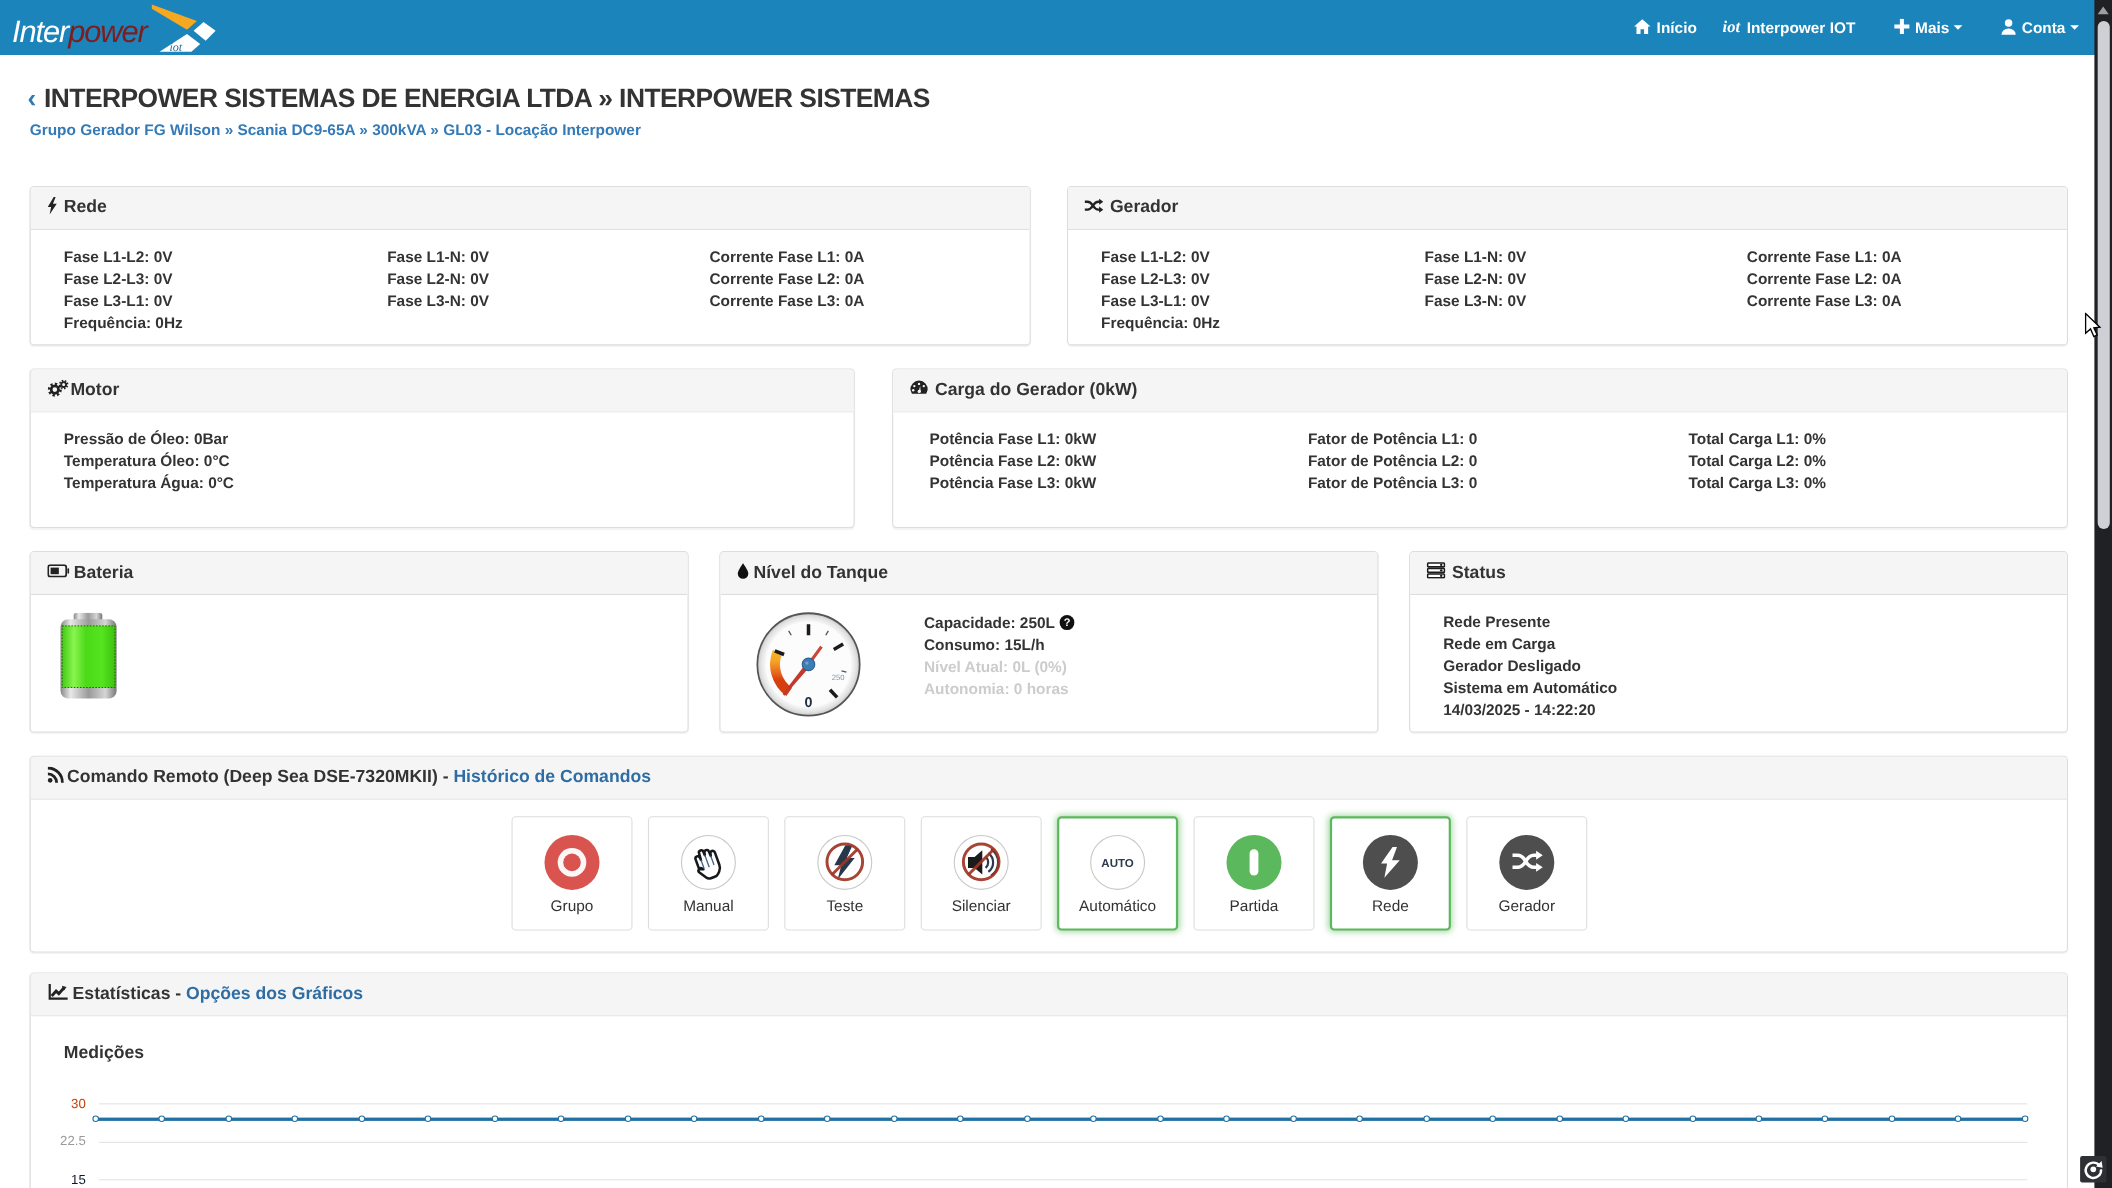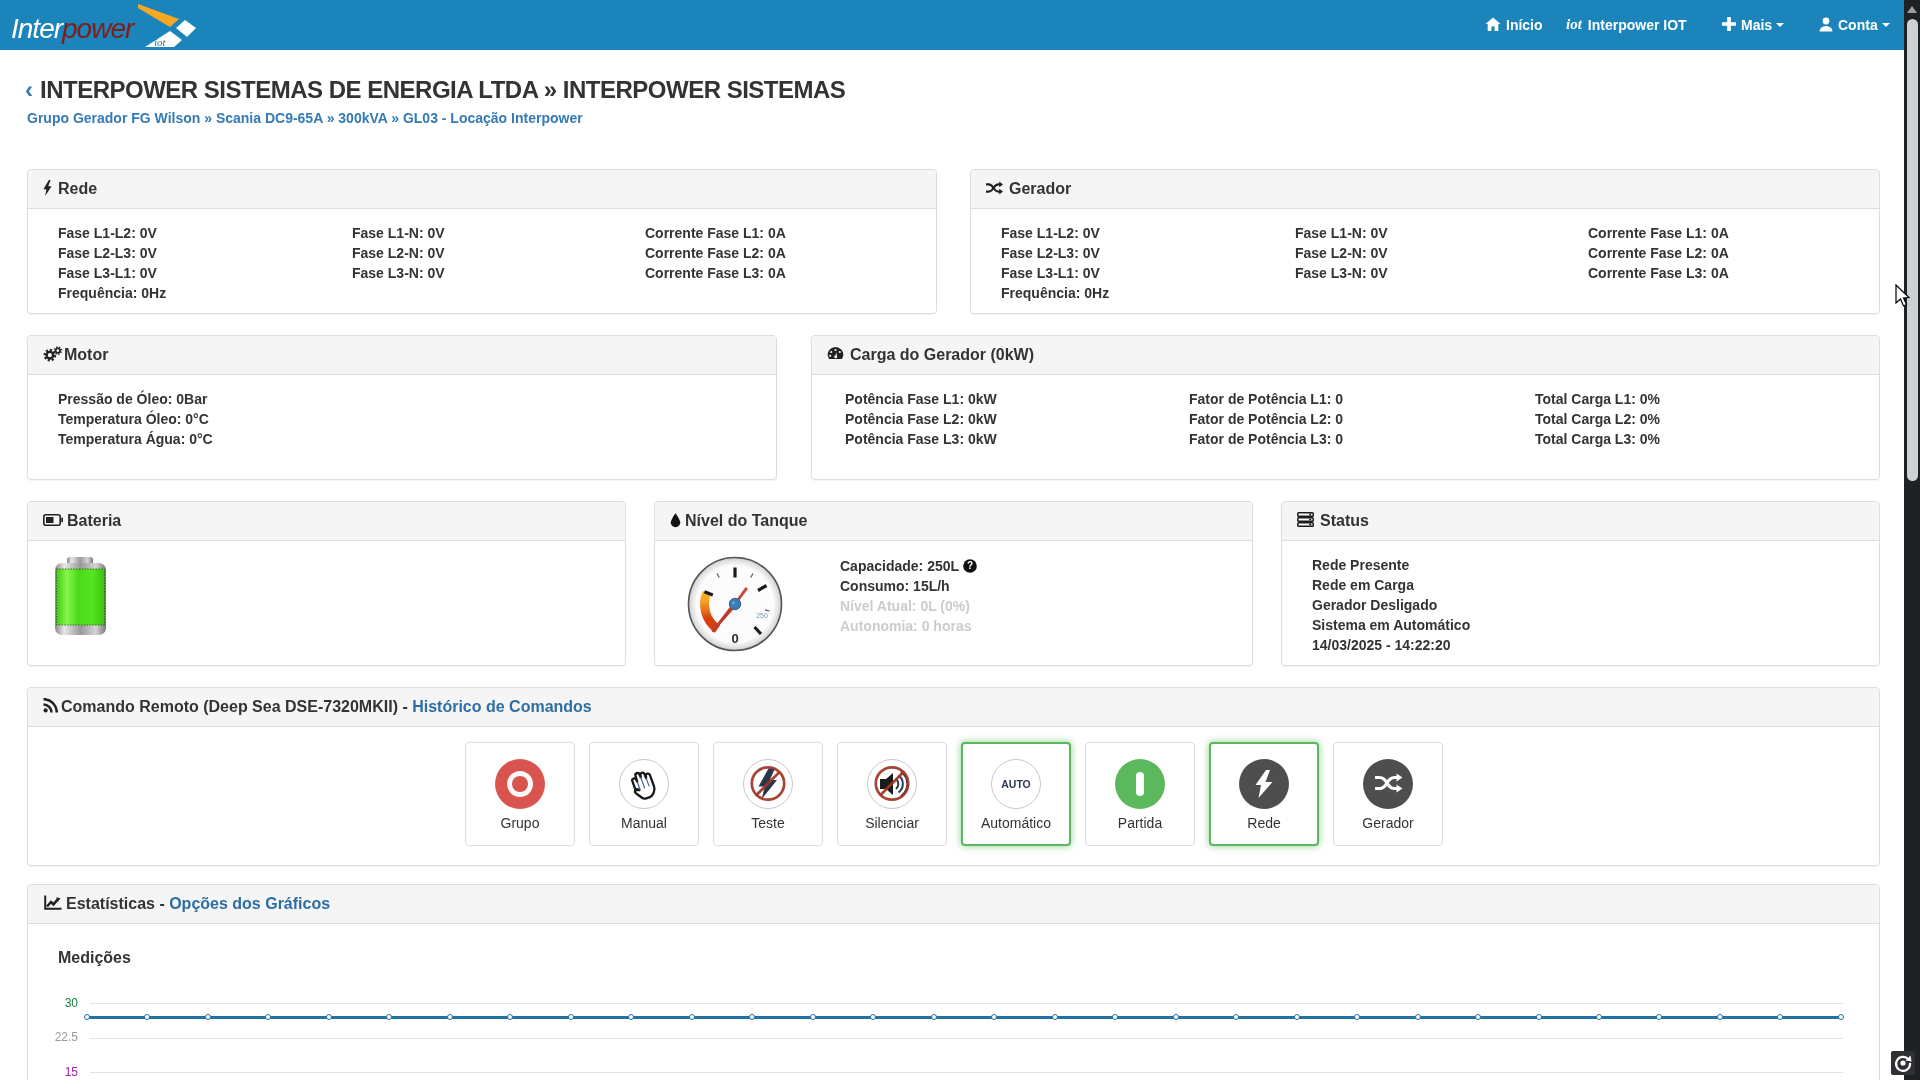--- a/index.html
+++ b/index.html
@@ -277,25 +277,25 @@
 
 <div class="panel" style="left:27px;top:884px;width:1851px;height:253px;border-radius:4px 4px 0 0">
   <div class="ph"><svg style="margin-right:4px" width="19" height="16" viewBox="0 0 19 16">
           <path d="M2.2 0.5 V13.8 H18.5" fill="none" stroke="#222" stroke-width="2"></path>
           <path d="M4 11.5 L8 7 L10.5 9.3 L15 4.2" fill="none" stroke="#222" stroke-width="2.6"></path>
           <polygon points="13.2,2.2 17.5,3.2 15,6.6" fill="#222"></polygon>
         </svg>Estatísticas - <a>Opções dos Gráficos</a></div>
   <div style="position:absolute;left:30px;top:64px;font-size:16px;font-weight:bold;color:#333">Medições</div>
 </div>
 <div class="abs" style="left:90px;top:1003px;width:1753px;height:1px;background:#e3e3e3"></div>
-<div class="abs" style="left:40px;top:996px;width:38px;text-align:right;font-size:12px;color:#15803d">30</div>
+<div class="abs" style="left:40px;top:996px;width:38px;text-align:right;font-size:12px;color:#c2410c">30</div>
 <div class="abs" style="left:90px;top:1037.5px;width:1753px;height:1px;background:#e3e3e3"></div>
 <div class="abs" style="left:40px;top:1030px;width:38px;text-align:right;font-size:12px;color:#9a9a9a">22.5</div>
 <div class="abs" style="left:90px;top:1072px;width:1753px;height:1px;background:#e3e3e3"></div>
-<div class="abs" style="left:40px;top:1065px;width:38px;text-align:right;font-size:12px;color:#a21caf">15</div>
+<div class="abs" style="left:40px;top:1065px;width:38px;text-align:right;font-size:12px;color:#0f172a">15</div>
 <div class="abs" style="left:87px;top:1015.5px;width:1754px;height:3px;background:#2271a5"></div>
 <span class="abs" style="left:84px;top:1014px;width:4px;height:4px;border-radius:50%;background:#fff;border:1.5px solid #2271a5"></span>
 <span class="abs" style="left:144px;top:1014px;width:4px;height:4px;border-radius:50%;background:#fff;border:1.5px solid #2271a5"></span>
 <span class="abs" style="left:205px;top:1014px;width:4px;height:4px;border-radius:50%;background:#fff;border:1.5px solid #2271a5"></span>
 <span class="abs" style="left:265px;top:1014px;width:4px;height:4px;border-radius:50%;background:#fff;border:1.5px solid #2271a5"></span>
 <span class="abs" style="left:326px;top:1014px;width:4px;height:4px;border-radius:50%;background:#fff;border:1.5px solid #2271a5"></span>
 <span class="abs" style="left:386px;top:1014px;width:4px;height:4px;border-radius:50%;background:#fff;border:1.5px solid #2271a5"></span>
 <span class="abs" style="left:447px;top:1014px;width:4px;height:4px;border-radius:50%;background:#fff;border:1.5px solid #2271a5"></span>
 <span class="abs" style="left:507px;top:1014px;width:4px;height:4px;border-radius:50%;background:#fff;border:1.5px solid #2271a5"></span>
 <span class="abs" style="left:568px;top:1014px;width:4px;height:4px;border-radius:50%;background:#fff;border:1.5px solid #2271a5"></span>

